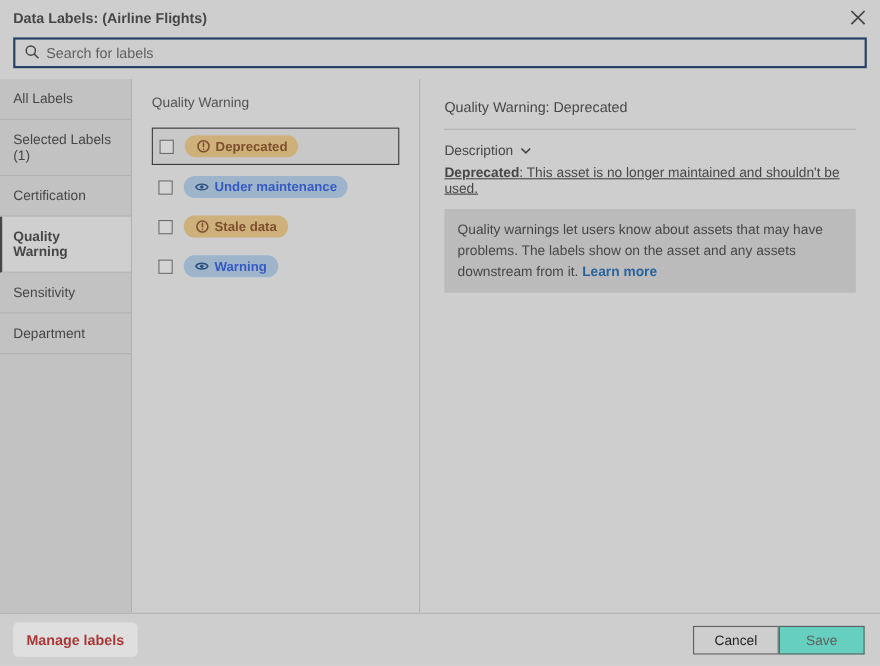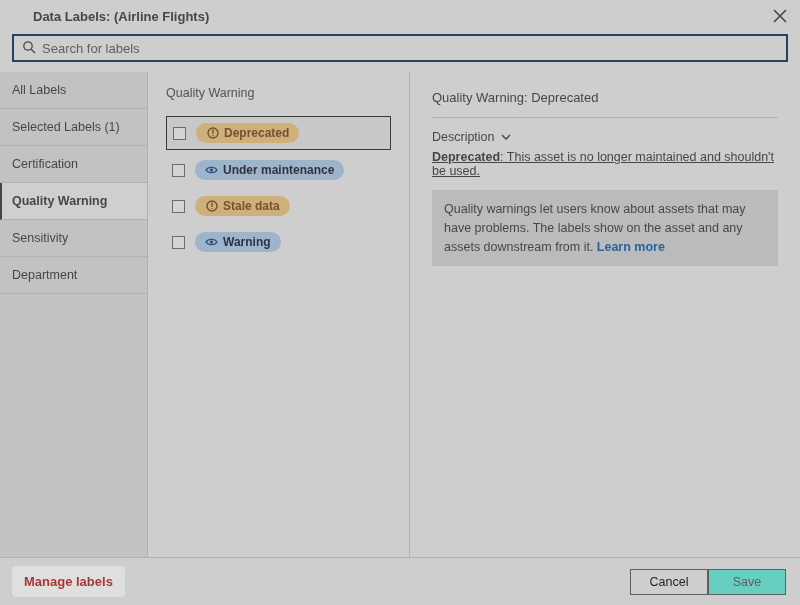--- a/index.html
+++ b/index.html
@@ -34,21 +34,20 @@
       display: flex;
       align-items: center;
       justify-content: space-between;
       padding: 8px 12px 10px 12px;
       background: #e8e8e8;
     }
     .title {
       font-size: 13px;
       font-weight: 600;
       color: #333;
-      margin-left: 21px;
     }
     .close-icon {
       width: 16px;
       height: 16px;
       display: flex;
       align-items: center;
       justify-content: center;
       cursor: pointer;
     }
     .close-icon svg { display: block; }
@@ -76,21 +75,21 @@
     .search-box input::placeholder { color: #555; }
 
     .body {
       flex: 1;
       display: flex;
       min-height: 0;
       background: #e8e8e8;
     }
 
     .sidebar {
-      width: 148px;
+      width: 120px;
       border-right: 1px solid #c2c2c2;
       background: #d8d8d8;
     }
     .sidebar-item {
       padding: 11px 12px;
       border-bottom: 1px solid #c2c2c2;
       cursor: pointer;
       font-size: 12.5px;
       color: #333;
     }
@@ -138,21 +137,21 @@
       border-radius: 11px;
       font-size: 12px;
       font-weight: 600;
     }
     .pill.amber {
       background: #e8c17a;
       color: #7a3e12;
     }
     .pill.blue {
       background: #a9c6e3;
-      color: #0f172a;
+      color: #1d4ed8;
     }
     .pill-icon {
       width: 13px;
       height: 13px;
       display: inline-flex;
       align-items: center;
       justify-content: center;
     }
 
     .detail-col {

